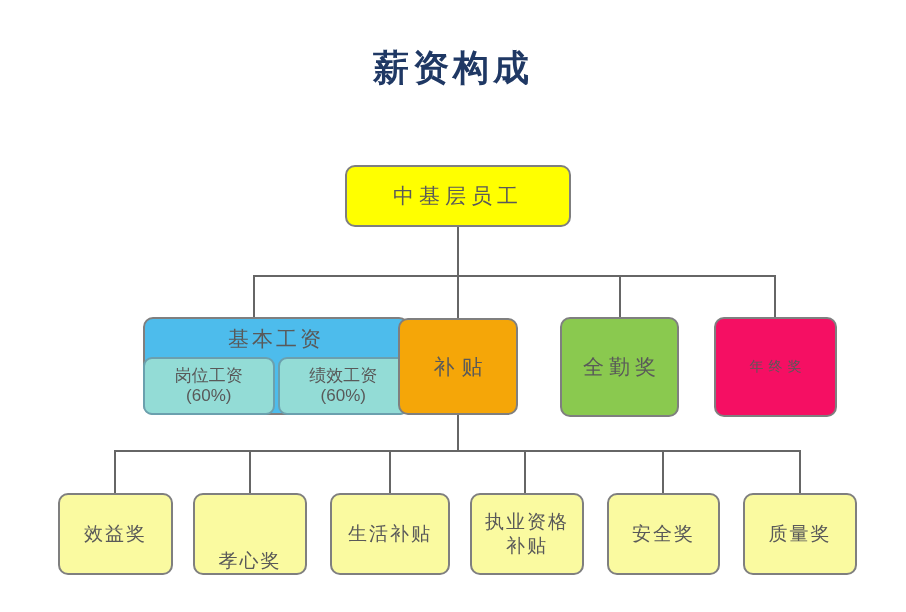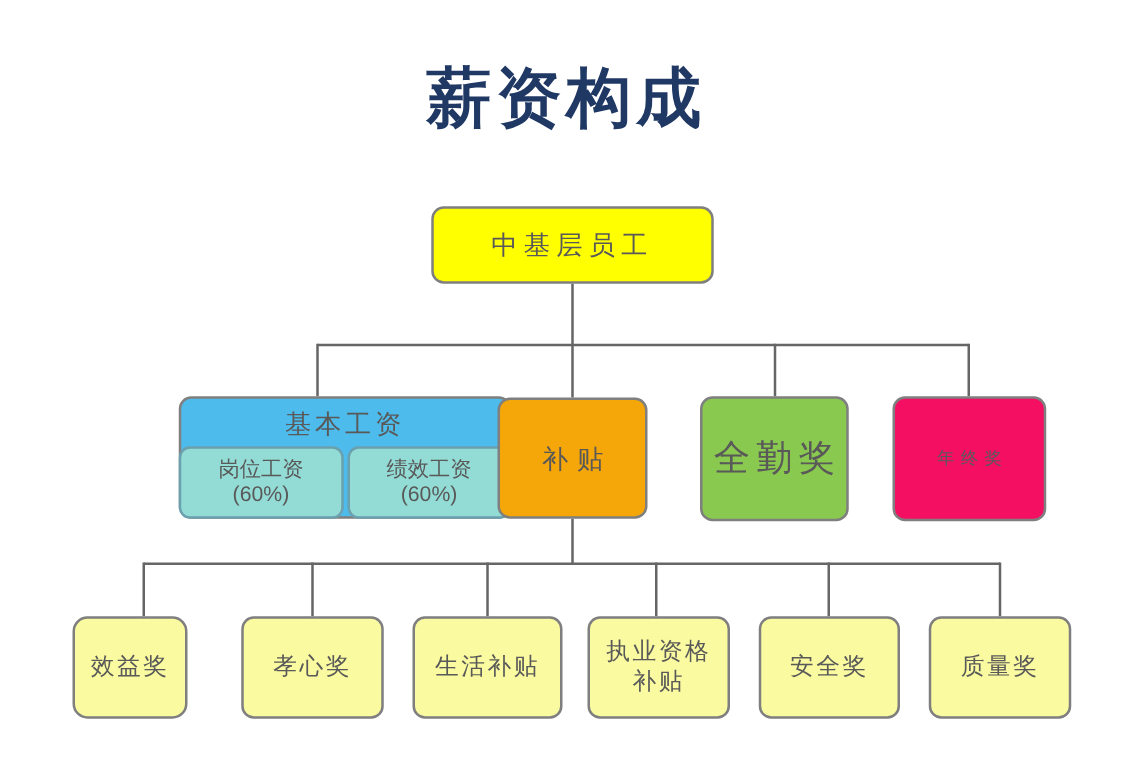--- a/index.html
+++ b/index.html
@@ -6,21 +6,21 @@
   #canvas {
     position:relative;
     width:906px; height:612px;
     background:#ffffff;
     font-family:"Liberation Sans","DejaVu Sans",sans-serif;
     overflow:hidden;
   }
   .title {
     position:absolute; left:0; top:44px; width:906px;
     text-align:center;
-    font-size:52px; font-weight:700; letter-spacing:4px;
+    font-size:36px; font-weight:700; letter-spacing:4px;
     color:var(--title,#1F3864);
   }
   .node {
     position:absolute;
     box-sizing:border-box;
     border:2px solid var(--border,#7F7F7F);
     border-radius:10px;
     display:flex; align-items:center; justify-content:center;
     color:var(--box-text,#595959);
     text-align:center;
@@ -43,30 +43,30 @@
     background:var(--basic-sub-fill,#93DCD6);
     border-radius:9px;
     display:flex; flex-direction:column; align-items:center; justify-content:center;
     font-size:17px; line-height:1.2; color:var(--box-text,#595959);
   }
   .node-subsidy    { left:398px; top:318px; width:120px; height:97px;
                      background:var(--subsidy-fill,#F5A608);
                      font-size:21px; letter-spacing:7px; text-indent:7px; }
   .node-attendance { left:560px; top:317px; width:119px; height:100px;
                      background:var(--attendance-fill,#8AC94F);
-                     font-size:29px; letter-spacing:5px; text-indent:5px; }
+                     font-size:21px; letter-spacing:5px; text-indent:5px; }
   .node-yearend    { left:714px; top:317px; width:123px; height:100px;
                      background:var(--yearend-fill,#F50F63);
                      font-size:14px; letter-spacing:5px; text-indent:5px; }
   .leaf { top:493px; height:82px;
           background:var(--leaf-fill,#FAFAA0);
           font-size:19px; letter-spacing:2px; line-height:1.25;
           white-space:pre-line; }
-  .leaf1 { left:58px;  width:92px;border-radius:12px; }
-  .leaf2 { left:193px; width:114px; }
+  .leaf1 { left:58px;  width:115px; }
+  .leaf2 { left:193px; width:114px;align-items:flex-end; }
   .leaf3 { left:330px; width:120px; }
   .leaf4 { left:470px; width:114px; }
   .leaf5 { left:607px; width:113px; }
   .leaf6 { left:743px; width:114px; }
   .line { position:absolute; background:var(--line,#666666); }
   .vline { width:1.5px; }
   .hline { height:1.5px; }
 </style>
 </head>
 <body>

